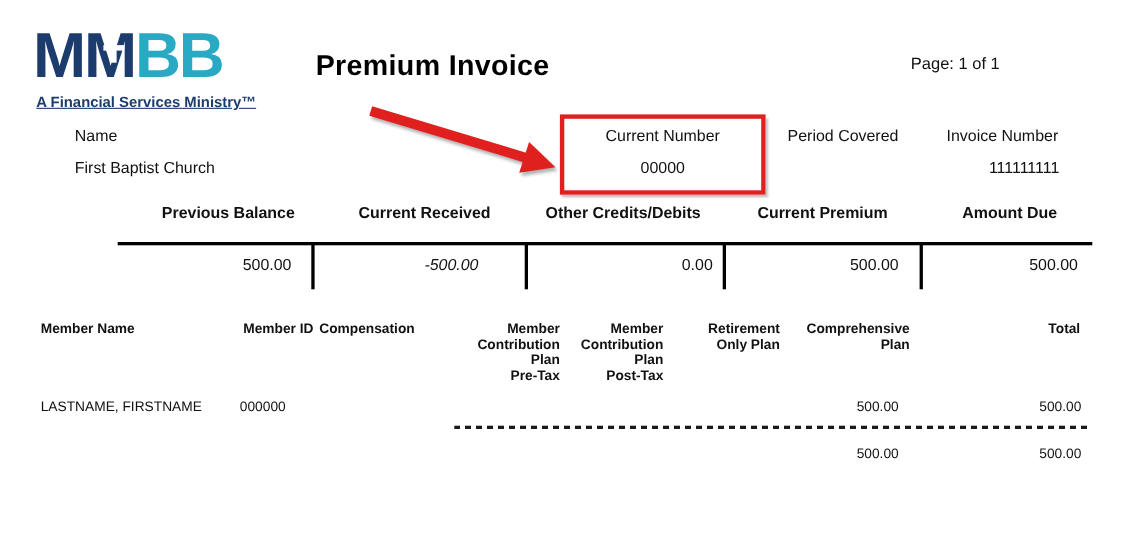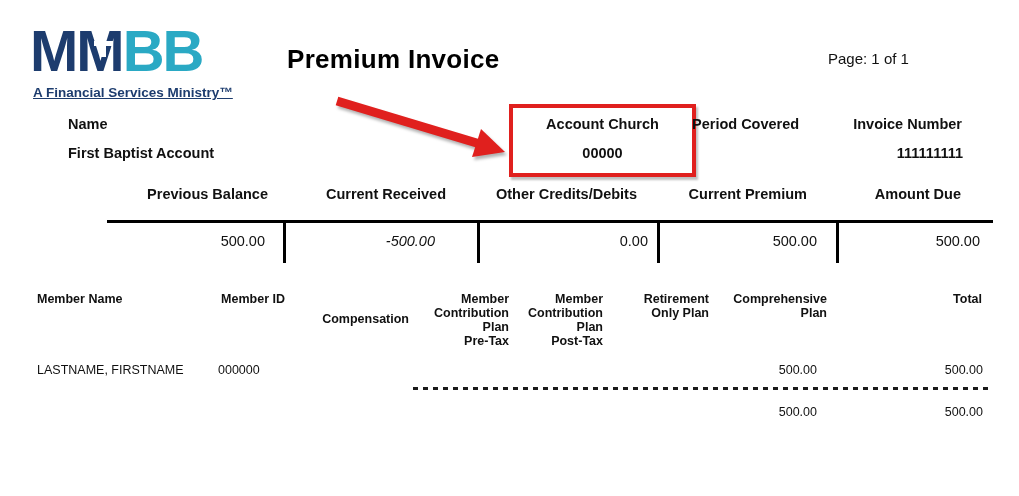--- a/index.html
+++ b/index.html
@@ -22,43 +22,43 @@
   .title{position:absolute;left:287px;top:44px;font-size:26px;font-weight:bold;color:#000;letter-spacing:.3px;}
   .page-num{position:absolute;left:828px;top:50px;font-size:15px;color:#111;}
 
   
   .arrow-svg{position:absolute;left:325px;top:92px;width:195px;height:72px;
     filter:drop-shadow(2px 3px 1.5px rgba(0,0,0,.30));}
   .red-box{position:absolute;left:509px;top:104px;width:179px;height:65px;
     border:4px solid #e0201e;box-shadow:2px 3px 2px rgba(0,0,0,.25);}
 
   
-  .info{font-size:14.5px;font-weight:bold;}
+  .info{font-size:14.5px;font-weight:normal;}
   .lbl-name{left:68px;top:116px;}
   .val-name{left:68px;top:145px;}
   .acct{left:509px;width:187px;text-align:center;white-space:nowrap;}
   .lbl-account{top:116px;}
   .val-account{top:145px;}
-  .lbl-period{left:692px;top:116px;}
+  .lbl-period{left:692px;top:116px;padding-left:24px;}
   .lbl-invoice{right:57px;top:116px;}
   .val-invoice{right:56px;top:145px;}
 
   
   .sum-lbl{top:186px;font-size:14.5px;font-weight:bold;}
   .sl0{right:751px;} .sl1{right:573px;} .sl2{right:382px;} .sl3{right:212px;} .sl4{right:58px;}
   .sum-hline{position:absolute;left:107px;top:220px;width:886px;height:3px;background:#000;}
   .sum-vline{position:absolute;top:220px;width:3px;height:43px;background:#000;}
   .sv0{left:283px;} .sv1{left:477px;} .sv2{left:657px;} .sv3{left:836px;}
   .sum-val{top:233px;font-size:14.5px;}
   .sv-0{right:754px;} .sv-1{right:584px;font-style:italic;} .sv-2{right:371px;} .sv-3{right:202px;} .sv-4{right:39px;}
 
   
   .mh{top:292px;font-size:12.5px;font-weight:bold;line-height:14px;text-align:right;
       white-space:pre-line;}
-  .mh0{left:37px;text-align:left;} .mh1{right:734px;} .mh2{right:610px;margin-top:20px;} .mh3{right:510px;}
+  .mh0{left:37px;text-align:left;} .mh1{right:734px;} .mh2{right:642px;} .mh3{right:510px;}
   .mh4{right:416px;} .mh5{right:310px;} .mh6{right:192px;} .mh7{right:37px;}
   .mrow{top:363px;font-size:12.5px;}
   .mc-name{left:37px;} .mc-id{left:218px;}
   .mc-comp{right:610px;} .mc-pre{right:510px;} .mc-post{right:416px;} .mc-ret{right:310px;}
   .mc-cpl{right:202px;} .mc-tot{right:36px;}
   .dashed{position:absolute;left:413px;top:387px;width:578px;height:3px;
     background:repeating-linear-gradient(90deg,#1a1a1a 0 5px,transparent 5px 10px);}
   .trow{top:405px;font-size:12.5px;}
 </style>
 </head>
@@ -77,22 +77,22 @@
   <div class="page-num">Page: 1 of 1</div>
 
   <svg class="arrow-svg" viewBox="0 0 195 72">
     <line x1="12" y1="9" x2="155" y2="52" stroke="#e0201e" stroke-width="9"></line>
     <polygon points="180,60 147,65 156,37" fill="#e0201e"></polygon>
   </svg>
 
   <div class="red-box"></div>
 
   <div class="abs info lbl-name">Name</div>
-  <div class="abs info val-name">First Baptist Account</div>
-  <div class="abs info acct lbl-account">Account Church</div>
+  <div class="abs info val-name">First Baptist Church</div>
+  <div class="abs info acct lbl-account">Current Number</div>
   <div class="abs info acct val-account">00000</div>
   <div class="abs info lbl-period">Period Covered</div>
   <div class="abs info lbl-invoice">Invoice Number</div>
   <div class="abs info val-invoice">111111111</div>
 
   <div class="abs sum-lbl sl0">Previous Balance</div>
   <div class="abs sum-lbl sl1">Current Received</div>
   <div class="abs sum-lbl sl2">Other Credits/Debits</div>
   <div class="abs sum-lbl sl3">Current Premium</div>
   <div class="abs sum-lbl sl4">Amount Due</div>

